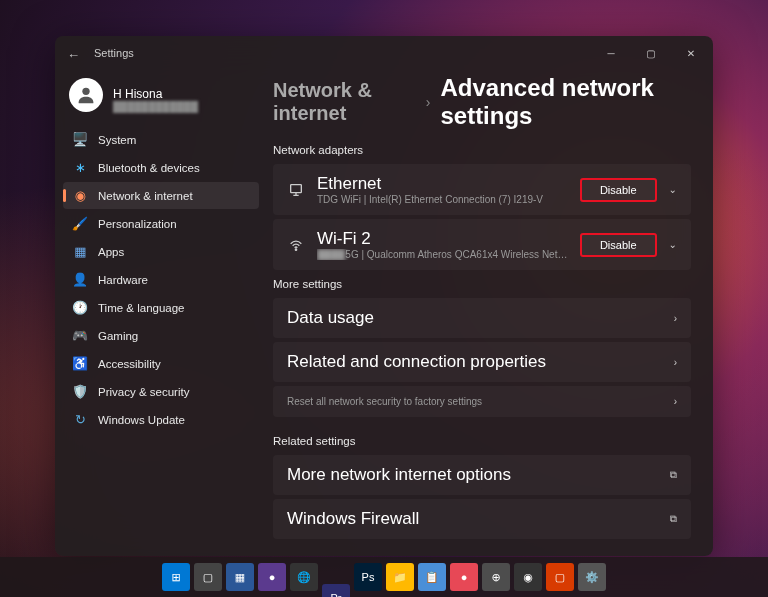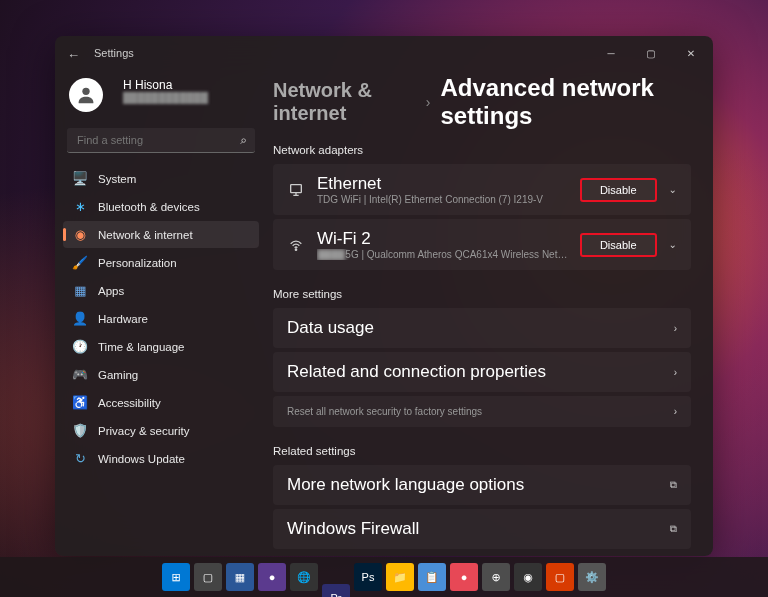--- a/index.html
+++ b/index.html
@@ -6,21 +6,21 @@
   .desktop{position:relative;width:768px;height:597px;background:radial-gradient(circle at 80% 40%,#ff6b35 0%,#8b2a5a 25%,#3a1a4a 50%,#1a0e1a 100%)}
   .desktop::before{content:"";position:absolute;inset:0;background:radial-gradient(ellipse at 15% 70%,rgba(255,107,53,.3) 0%,transparent 40%),radial-gradient(ellipse at 90% 80%,rgba(139,42,90,.4) 0%,transparent 50%)}
   .window{position:absolute;left:55px;top:36px;width:658px;height:520px;background:rgba(36,30,32,.96);border-radius:8px;box-shadow:0 8px 40px rgba(0,0,0,.5);backdrop-filter:blur(20px);overflow:hidden;display:flex;flex-direction:column}
   .titlebar{height:34px;display:flex;align-items:center;justify-content:space-between;padding:0 2px 0 12px}
   .titlebar-left{display:flex;align-items:center;gap:14px;font-size:11px;color:#ccc}
   .back-arrow{font-size:13px;color:#ccc;cursor:pointer}
   .win-controls{display:flex}
   .win-btn{width:40px;height:30px;display:flex;align-items:center;justify-content:center;color:#ccc;font-size:10px}
   .body{flex:1;display:flex;overflow:hidden}
   .sidebar{width:196px;padding:0 8px;display:flex;flex-direction:column;overflow:hidden}
-  .profile{display:flex;align-items:flex-start;gap:20px;padding:8px 6px 14px}
+  .profile{display:flex;align-items:flex-end;gap:10px;padding:8px 6px 14px}
   .avatar{width:34px;height:34px;border-radius:50%;background:#fff;display:flex;align-items:center;justify-content:center}
   .avatar svg{width:22px;height:22px;fill:#555}
   .profile-text .name{font-size:12px;color:#fff}
   .profile-text .email{font-size:10px;color:#888;filter:blur(1.5px)}
   .search{display:flex;align-items:center;background:rgba(255,255,255,.05);border-bottom:1px solid #666;border-radius:3px;padding:5px 8px;margin:2px 4px 12px}
   .search input{flex:1;background:none;border:none;outline:none;color:#ccc;font-size:11px}
   .search-icon{color:#ccc;font-size:12px}
   .nav{display:flex;flex-direction:column;gap:1px}
   .nav-item{display:flex;align-items:center;gap:10px;padding:6px 10px;border-radius:4px;font-size:11.5px;color:#e8e8e8;cursor:pointer}
   .nav-item.active{background:rgba(255,255,255,.08);position:relative}
@@ -67,24 +67,20 @@
               <svg viewBox="0 0 24 24">
                 <circle cx="12" cy="8" r="4"></circle>
                 <path d="M4 20c0-4 4-6 8-6s8 2 8 6v1H4z"></path>
               </svg>
             </div>
           <div class="profile-text">
             <div class="name">H Hisona</div>
             <div class="email">████████████</div>
           </div>
         </div>
-        <div class="search">
-          <input placeholder="Find a setting" style="">
-          <span class="search-icon">⌕</span>
-        </div>
         <div class="nav" id="nav">
             <div class="nav-item">
               <span class="nav-icon" style="color:#4cc2ff">🖥️</span>
               <span>System</span>
             </div>
             <div class="nav-item">
               <span class="nav-icon" style="color:#4cc2ff">∗</span>
               <span>Bluetooth &amp; devices</span>
             </div>
             <div class="nav-item active">
@@ -157,21 +153,21 @@
               </div>
               <div class="card-body">
                 <div class="card-title">Wi-Fi 2</div>
                 <div class="card-sub"><span class="blur">████</span>5G | Qualcomm Atheros QCA61x4 Wireless Network Adapter</div>
               </div>
               <div class="disable-btn">Disable</div>
               <span class="chev">⌄</span>
             </div>
           </div>
 
-        <div class="section-title" style="margin-top:18px">More settings</div>
+        <div class="section-title" style="margin-top:8px">More settings</div>
         <div id="more">
             <div class="card">
               <div class="card-body">
                 <div class="card-title">Data usage</div>
               </div>
               <span class="chev">›</span>
             </div>
             <div class="card">
               <div class="card-body">
                 <div class="card-title">Related and connection properties</div>
@@ -183,21 +179,21 @@
                 <div class="card-sub">Reset all network security to factory settings</div>
               </div>
               <span class="chev">›</span>
             </div>
           </div>
 
         <div class="section-title" style="margin-top:18px">Related settings</div>
         <div id="related">
             <div class="card">
               <div class="card-body">
-                <div class="card-title">More network language options</div>
+                <div class="card-title">More network internet options</div>
               </div>
               <span class="chev">⧉</span>
             </div>
             <div class="card">
               <div class="card-body">
                 <div class="card-title">Windows Firewall</div>
               </div>
               <span class="chev">⧉</span>
             </div>
           </div>

